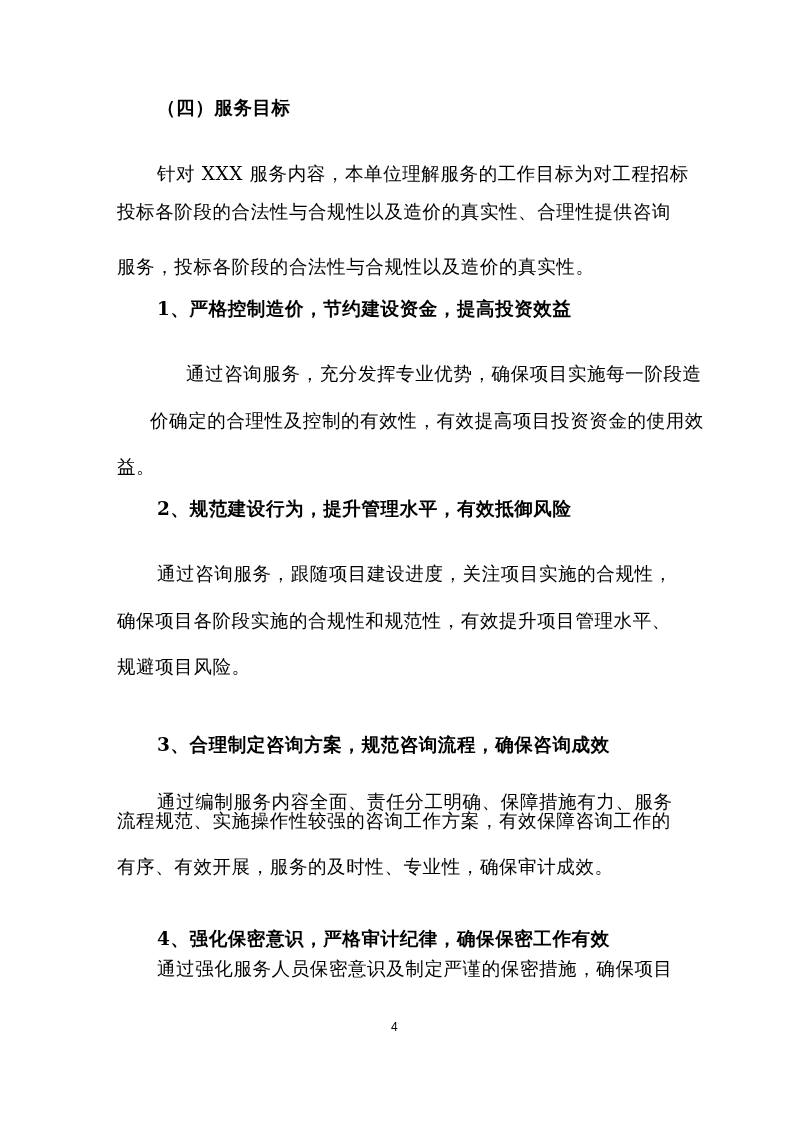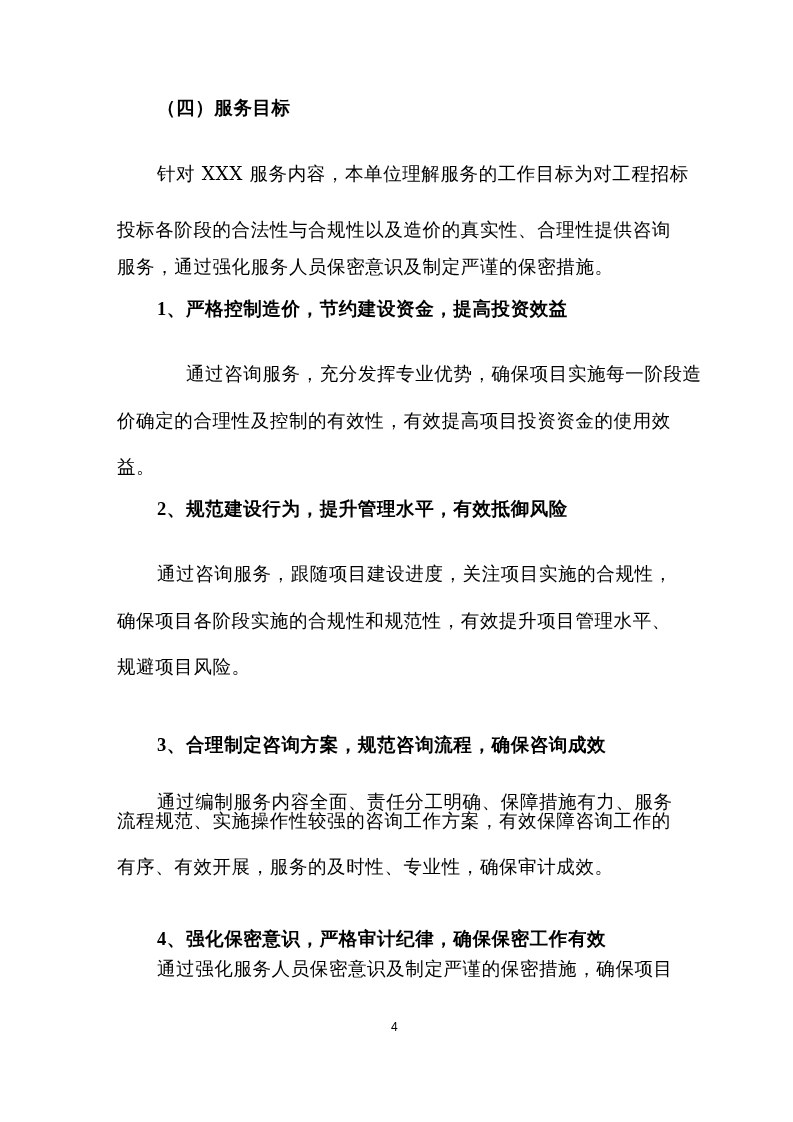--- a/index.html
+++ b/index.html
@@ -23,42 +23,42 @@
     }
     .line {
       position: absolute;
       left: 0;
       white-space: nowrap;
       font-size: 18.5px;
       line-height: 24px;
       letter-spacing: 0.6px;
     }
     .indent { left: 40px; }
-    .bold { font-weight: bold; font-family: Liberation Serif, serif; }
+    .bold { font-weight: bold; }
     .page-number {
       position: absolute;
       left: 391px;
       top: 1020px;
       font-size: 12px;
       font-family: "Liberation Sans", sans-serif;
     }
   </style>
 </head>
 <body>
 
 <div class="page">
   <div class="line indent bold" style="top:96px;">（四）服务目标</div>
 
   <div class="line indent" style="top:162px;text-align:center;">针对 XXX 服务内容，本单位理解服务的工作目标为对工程招标</div>
-  <div class="line" style="top:218px;text-align:center;">投标各阶段的合法性与合规性以及造价的真实性、合理性提供咨询</div>
-  <div class="line" style="top:255px;">服务，通过强化服务人员保密意识及制定严谨的保密措施。</div>
+  <div class="line" style="top:200px;text-align:center;">投标各阶段的合法性与合规性以及造价的真实性、合理性提供咨询</div>
+  <div class="line" style="top:255px;">服务，投标各阶段的合法性与合规性以及造价的真实性。</div>
 
   <div class="line indent bold" style="top:297px;">1、严格控制造价，节约建设资金，提高投资效益</div>
   <div class="line indent" style="top:362px;margin-left:29px;">通过咨询服务，充分发挥专业优势，确保项目实施每一阶段造</div>
-  <div class="line" style="top:409px;">价确定的合理性及控制的有效性，有效提高项目投资资金的使用效</div>
+  <div class="line" style="top:409px;margin-left:33px;">价确定的合理性及控制的有效性，有效提高项目投资资金的使用效</div>
   <div class="line" style="top:455px;">益。</div>
 
   <div class="line indent bold" style="top:497px;">2、规范建设行为，提升管理水平，有效抵御风险</div>
   <div class="line indent" style="top:562px;">通过咨询服务，跟随项目建设进度，关注项目实施的合规性，</div>
   <div class="line" style="top:609px;">确保项目各阶段实施的合规性和规范性，有效提升项目管理水平、</div>
   <div class="line" style="top:655px;">规避项目风险。</div>
 
   <div class="line indent bold" style="top:733px;">3、合理制定咨询方案，规范咨询流程，确保咨询成效</div>
   <div class="line indent" style="top:790px;">通过编制服务内容全面、责任分工明确、保障措施有力、服务</div>
   <div class="line" style="top:809px;">流程规范、实施操作性较强的咨询工作方案，有效保障咨询工作的</div>

